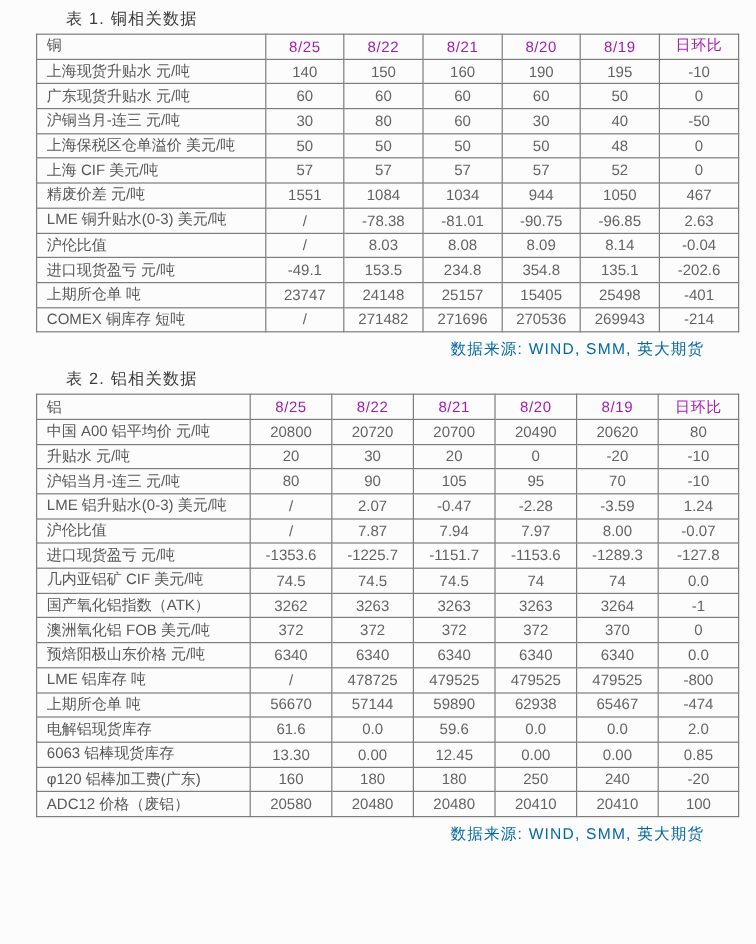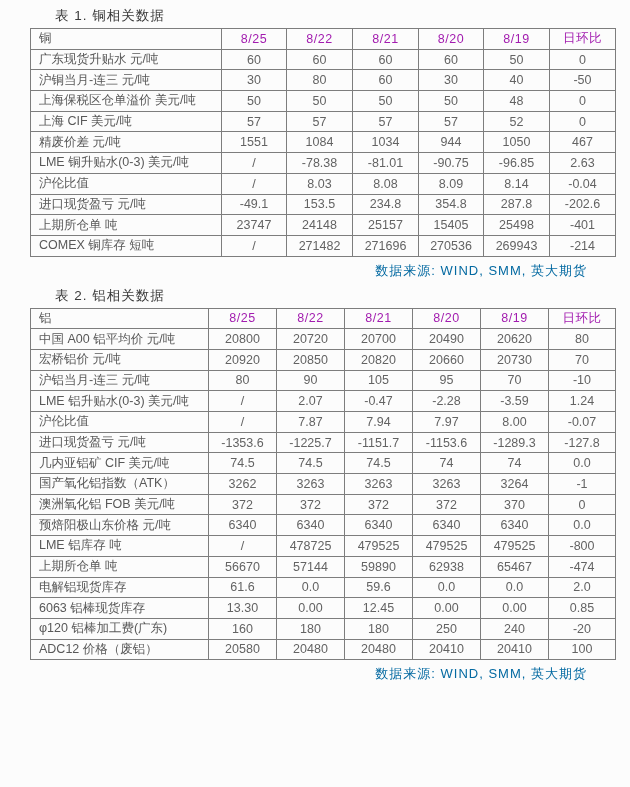--- a/index.html
+++ b/index.html
@@ -84,20 +84,29 @@
           <th>8/25</th>
           <th>8/22</th>
           <th>8/21</th>
           <th>8/20</th>
           <th>8/19</th>
           <th>日环比</th>
         </tr>
       </thead>
     <tbody>
         <tr>
+          <td class="label">上海现货升贴水 元/吨</td>
+          <td class="val">140</td>
+          <td class="val">150</td>
+          <td class="val">160</td>
+          <td class="val">190</td>
+          <td class="val">195</td>
+          <td class="val">-10</td>
+        </tr>
+        <tr>
           <td class="label">广东现货升贴水 元/吨</td>
           <td class="val">60</td>
           <td class="val">60</td>
           <td class="val">60</td>
           <td class="val">60</td>
           <td class="val">50</td>
           <td class="val">0</td>
         </tr>
         <tr>
           <td class="label">沪铜当月-连三 元/吨</td>
@@ -152,21 +161,21 @@
           <td class="val">8.09</td>
           <td class="val">8.14</td>
           <td class="val">-0.04</td>
         </tr>
         <tr>
           <td class="label">进口现货盈亏 元/吨</td>
           <td class="val">-49.1</td>
           <td class="val">153.5</td>
           <td class="val">234.8</td>
           <td class="val">354.8</td>
-          <td class="val">287.8</td>
+          <td class="val">135.1</td>
           <td class="val">-202.6</td>
         </tr>
         <tr>
           <td class="label">上期所仓单 吨</td>
           <td class="val">23747</td>
           <td class="val">24148</td>
           <td class="val">25157</td>
           <td class="val">15405</td>
           <td class="val">25498</td>
           <td class="val">-401</td>
@@ -212,27 +221,27 @@
         <tr>
           <td class="label">中国 A00 铝平均价 元/吨</td>
           <td class="val">20800</td>
           <td class="val">20720</td>
           <td class="val">20700</td>
           <td class="val">20490</td>
           <td class="val">20620</td>
           <td class="val">80</td>
         </tr>
         <tr>
-          <td class="label">宏桥铝价 元/吨</td>
-          <td class="val">20920</td>
-          <td class="val">20850</td>
-          <td class="val">20820</td>
-          <td class="val">20660</td>
-          <td class="val">20730</td>
-          <td class="val">70</td>
+          <td class="label">升贴水 元/吨</td>
+          <td class="val">20</td>
+          <td class="val">30</td>
+          <td class="val">20</td>
+          <td class="val">0</td>
+          <td class="val">-20</td>
+          <td class="val">-10</td>
         </tr>
         <tr>
           <td class="label">沪铝当月-连三 元/吨</td>
           <td class="val">80</td>
           <td class="val">90</td>
           <td class="val">105</td>
           <td class="val">95</td>
           <td class="val">70</td>
           <td class="val">-10</td>
         </tr>

